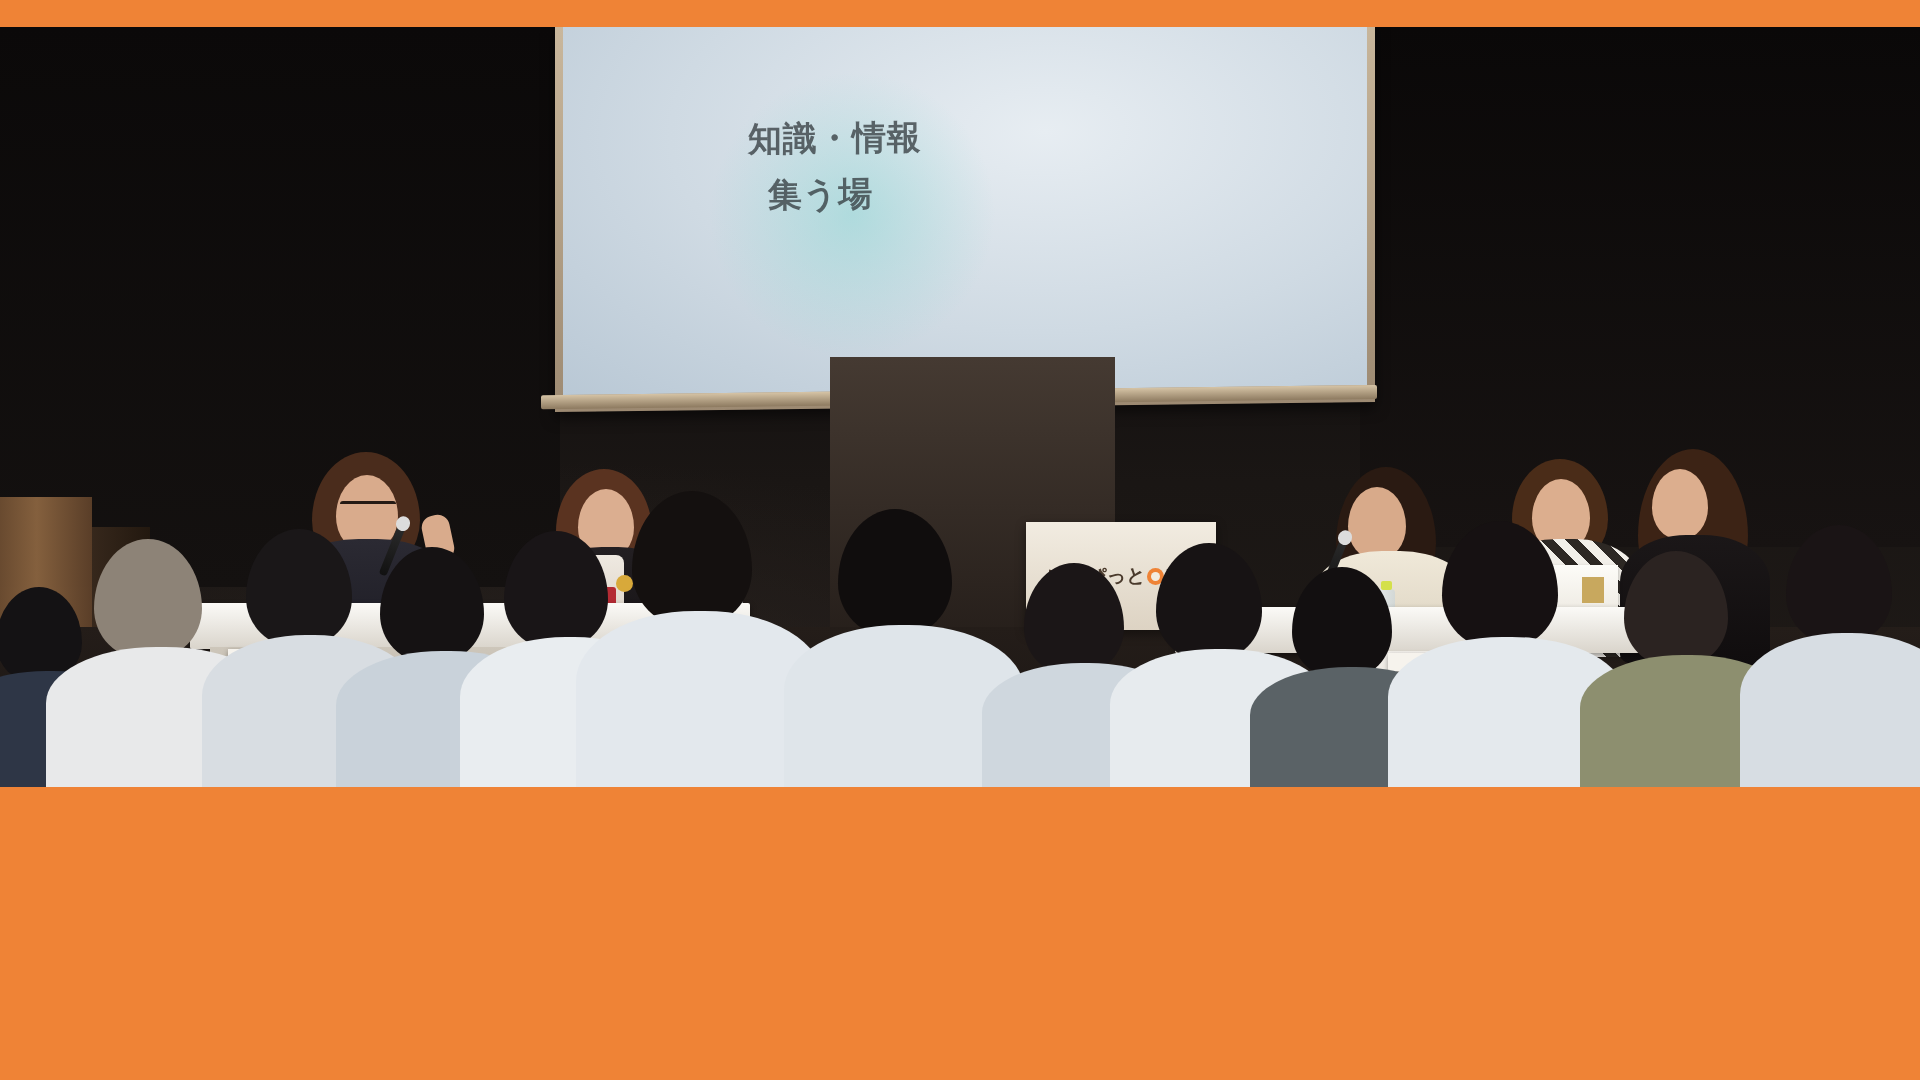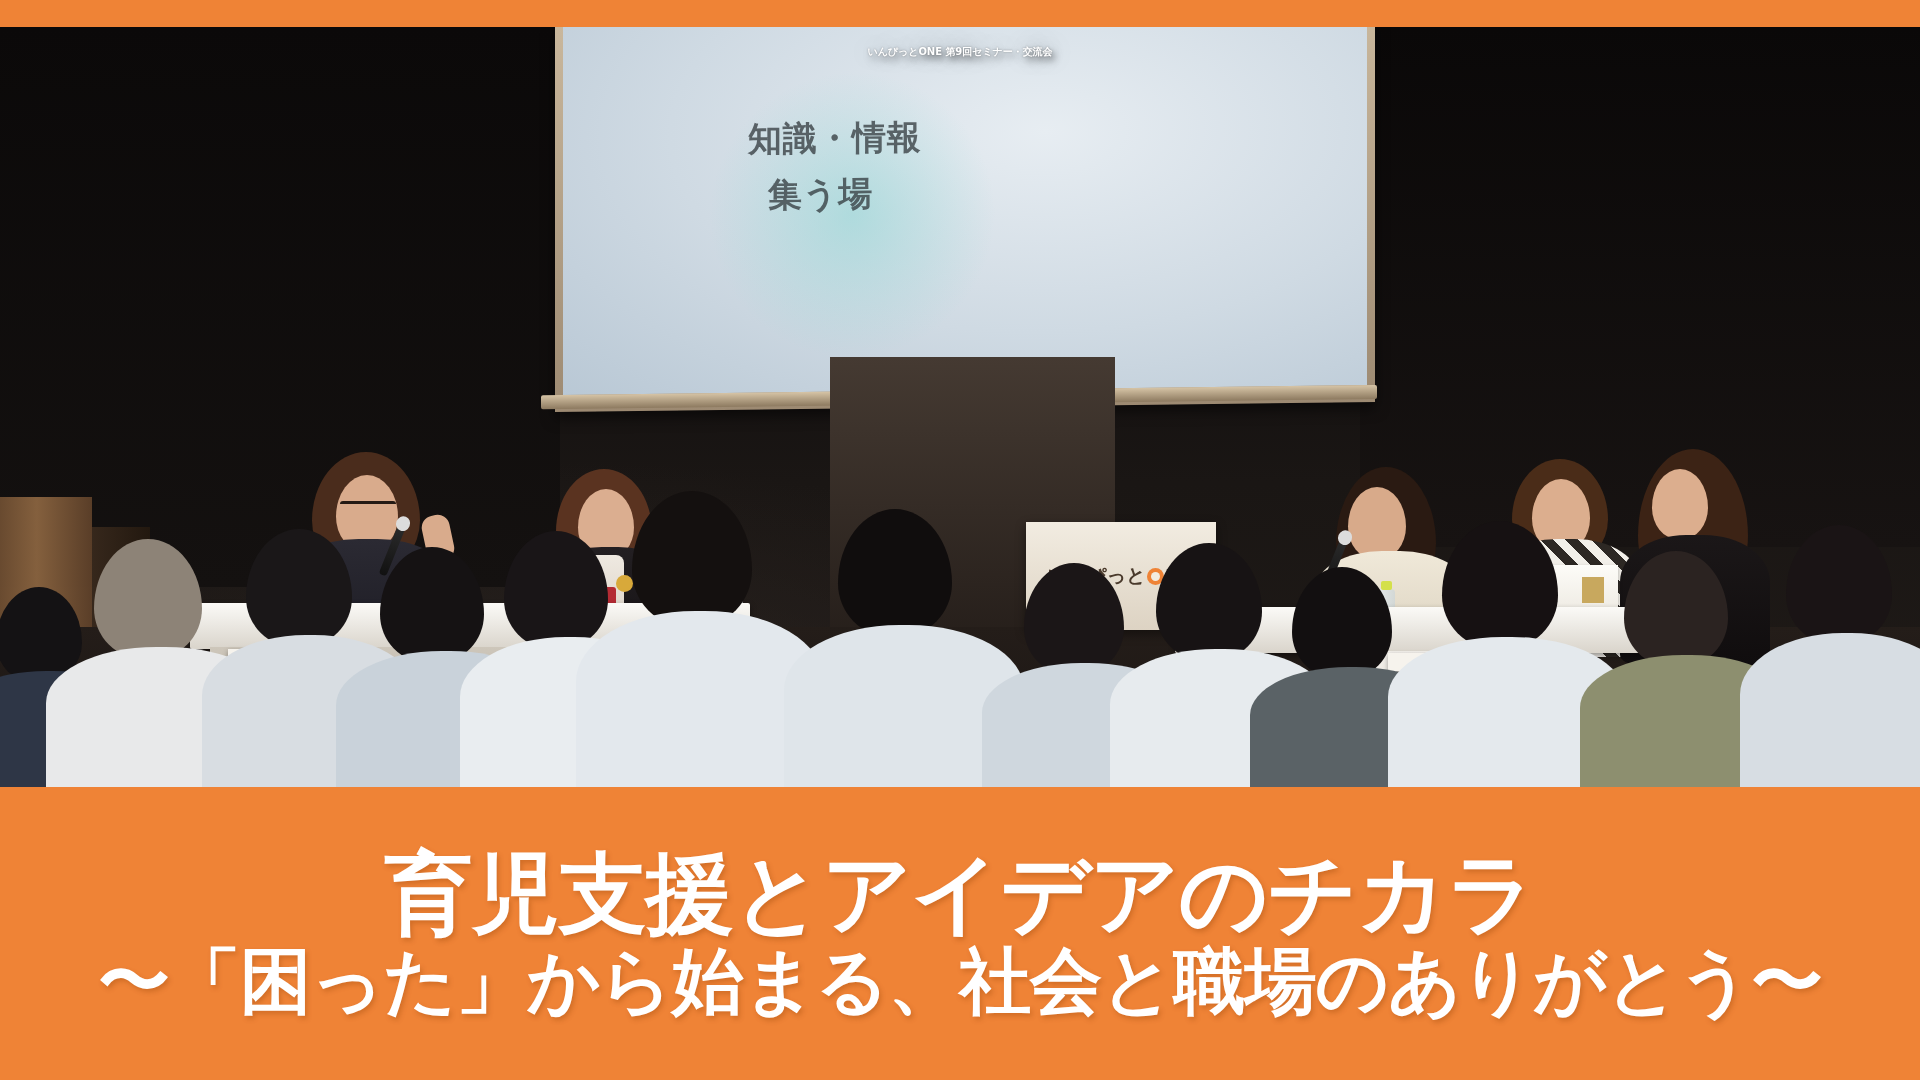--- a/index.html
+++ b/index.html
@@ -327,20 +327,15 @@
     </div>
     <div class="aud" style="left:1740px;width:210px;height:270px;">
       <div class="ah" style="left:46px;bottom:142px;width:106px;height:120px;background:#1a1415;"></div>
       <div class="ab" style="left:0;bottom:0;width:214px;height:154px;background:#d7dde3;"></div>
     </div>
   </div>
 
   <div class="bar-top"></div>
   <div class="bar-bottom"></div>
 
-  <h1 class="headline" style="font-size: 10px;">いんぴっとONE 第9回セミナー・交流会</h1>
-
-  <div class="sub-wrap">
-    <div class="sub1">育児支援とアイデアのチカラ</div>
-    <div class="sub2">〜「困った」から始まる、社会と職場のありがとう〜</div>
-  </div>
+
 
 </div>
 
 </body></html>

